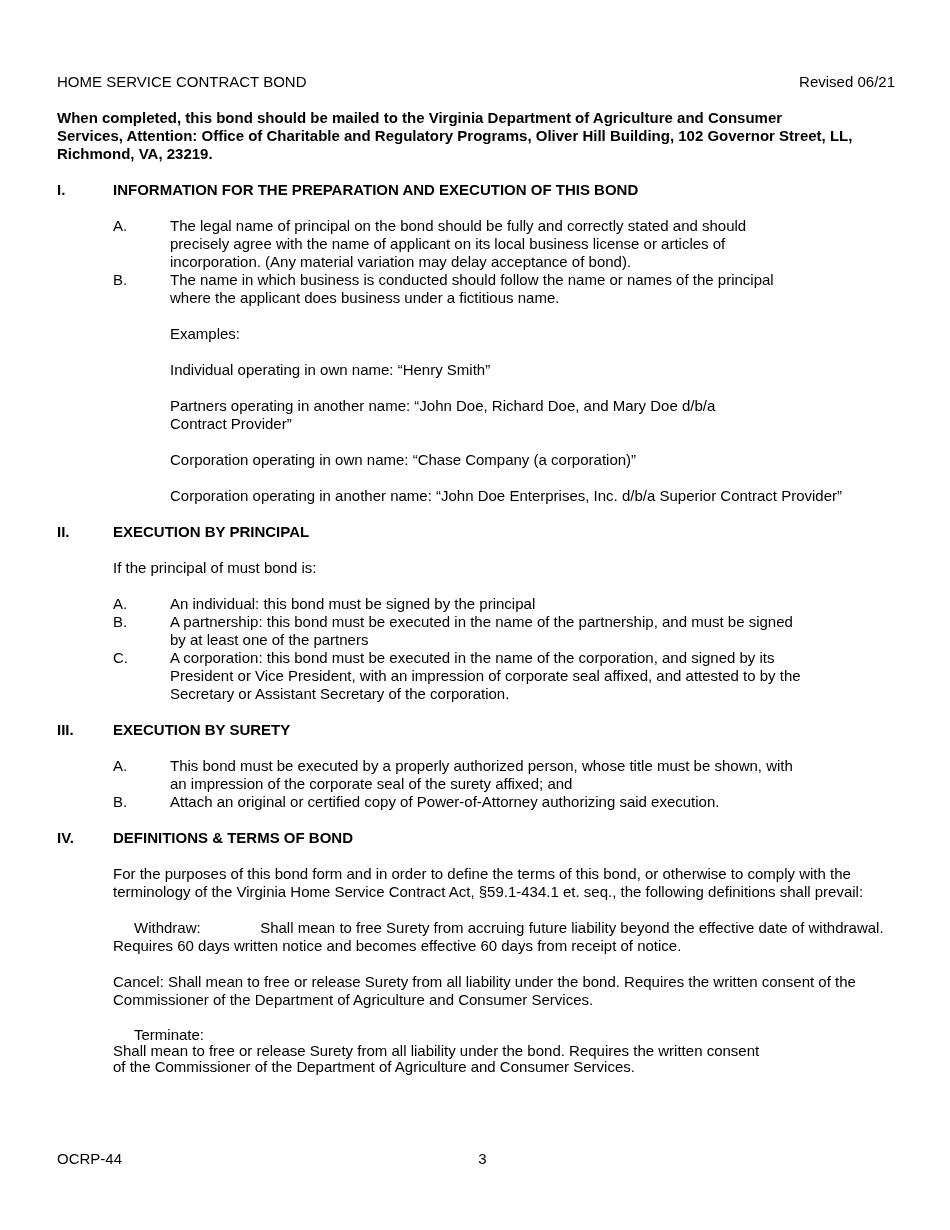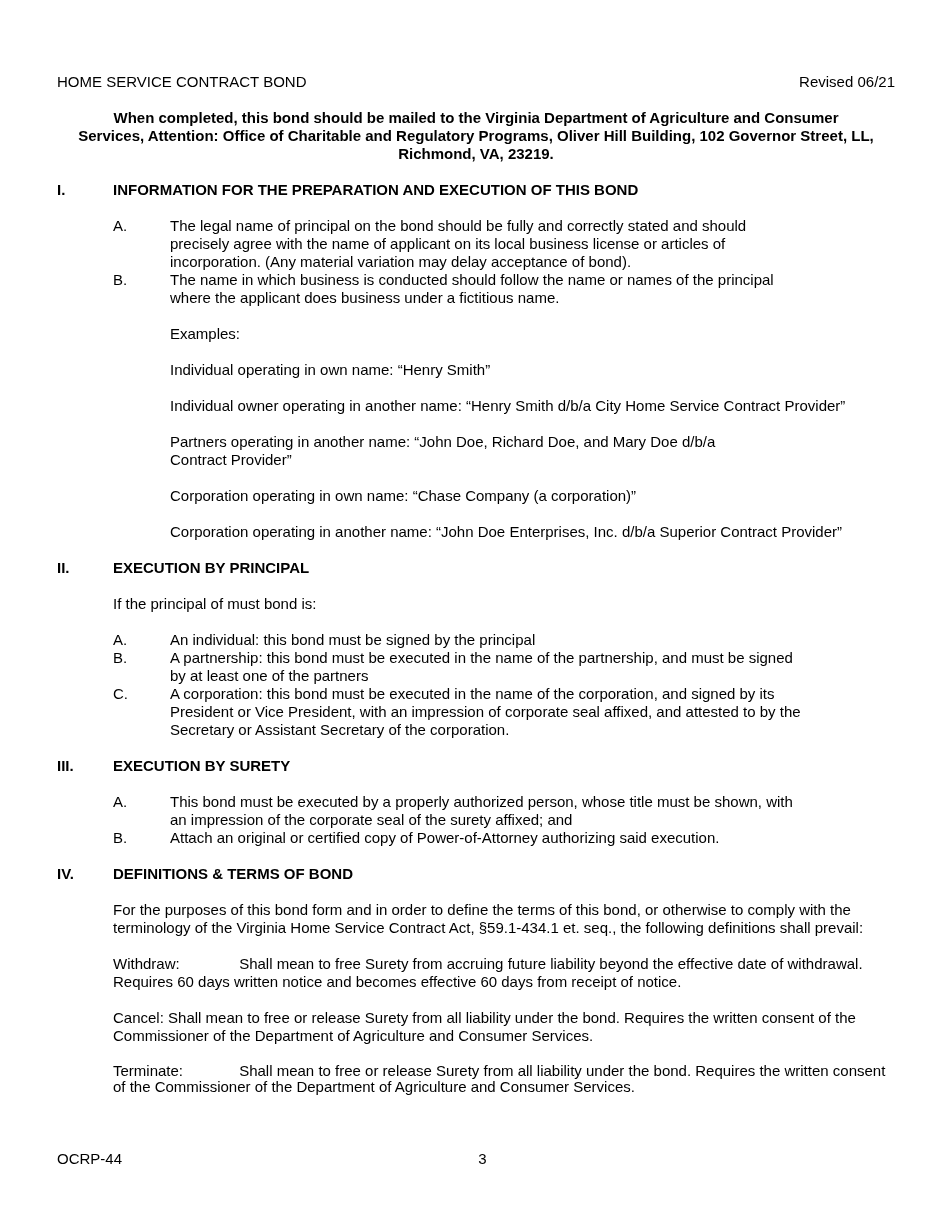--- a/index.html
+++ b/index.html
@@ -13,31 +13,31 @@
     position: relative;
     width: 950px; height: 1230px;
     background: #ffffff;
     padding: 73px 55px 0 57px;
     overflow: hidden;
     border-radius: 19px;
   }
   .pre { white-space: pre; }
   .block { margin: 0 0 18px 0; }
   .doc-header { display: flex; justify-content: space-between; margin-bottom: 18px; }
-  .notice { font-weight: bold; text-align: center; }
+  .notice { font-weight: bold; }
   .sec-heading { display: flex; font-weight: bold; }
   .sec-num { width: 56px; flex-shrink: 0; }
   .list { margin-left: 56px; }
   .lettered { display: flex; }
   .letter { width: 57px; flex-shrink: 0; }
   .item-text { flex: 1; }
   .indent1 { margin-left: 56px; }
   .indent2 { margin-left: 113px; }
   .def-term { display: inline-block; }
-  .def-term.tabbed { min-width: 122px; }
+  .def-term.tabbed { min-width: 122px; margin-left: 21px; }
   .spread { line-height: 16px; }
   .footer { position: absolute; top: 1150px; left: 57px; right: 42px; }
   .footer .page-num { position: absolute; left: 0; right: 0; text-align: center; }
 </style>
 </head>
 <body>
 
 <div class="page">
 
   <header class="doc-header">
@@ -62,21 +62,20 @@
 incorporation. (Any material variation may delay acceptance of bond).</div>
       </div>
       <div class="lettered">
         <span class="letter">B.</span>
         <div class="item-text pre">The name in which business is conducted should follow the name or names of the principal
 where the applicant does business under a fictitious name.</div>
       </div>
     </div>
     <p class="indent2 block">Examples:</p>
     <p class="indent2 block pre">Individual operating in own name: “Henry Smith”</p>
-    <p class="indent2 block pre">Individual owner operating in another name: “Henry Smith d/b/a City Home Service Contract Provider”</p>
     <p class="indent2 block pre">Partners operating in another name: “John Doe, Richard Doe, and Mary Doe d/b/a
 Contract Provider”</p>
     <p class="indent2 block pre">Corporation operating in own name: “Chase Company (a corporation)”</p>
     <p class="indent2 block pre">Corporation operating in another name: “John Doe Enterprises, Inc. d/b/a Superior Contract Provider”</p>
   </section>
 
   <section>
     <div class="sec-heading block">
       <span class="sec-num">II.</span>
       <span class="sec-title">EXECUTION BY PRINCIPAL</span>

